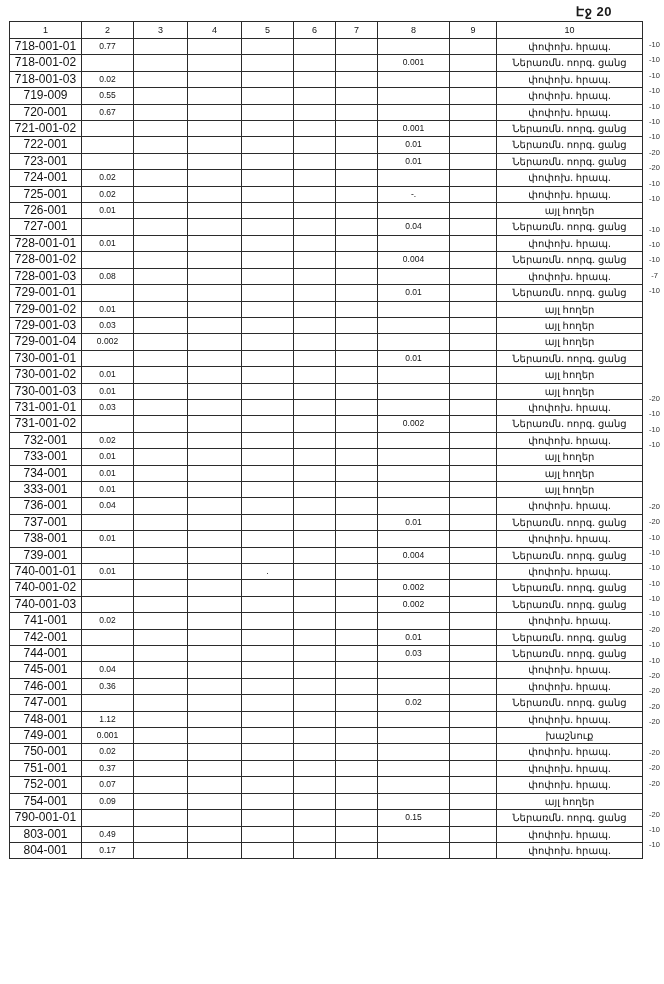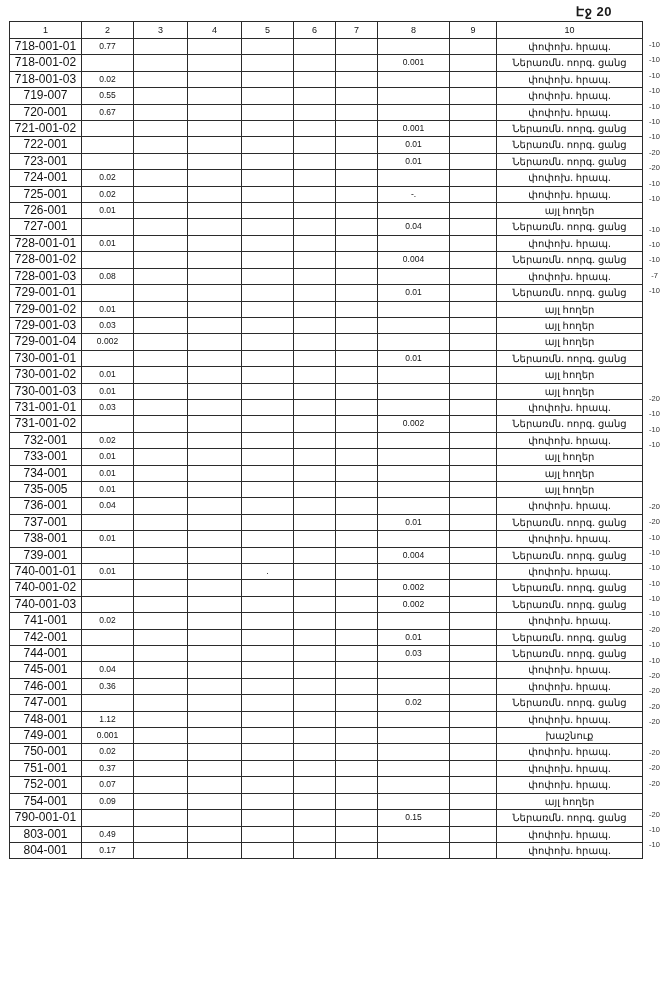--- a/index.html
+++ b/index.html
@@ -162,21 +162,21 @@
           <td class="num"></td>
           <td class="num"></td>
           <td class="num"></td>
           <td class="num"></td>
           <td class="num"></td>
           <td class="num"></td>
           <td class="num"></td>
           <td class="desc">փոփոխ. հրապ.</td>
         </tr>
         <tr>
-          <td class="code">719-007</td>
+          <td class="code">719-009</td>
           <td class="num">0.55</td>
           <td class="num"></td>
           <td class="num"></td>
           <td class="num"></td>
           <td class="num"></td>
           <td class="num"></td>
           <td class="num"></td>
           <td class="num"></td>
           <td class="desc">փոփոխ. հրապ.</td>
         </tr>
@@ -450,21 +450,21 @@
           <td class="num"></td>
           <td class="num"></td>
           <td class="num"></td>
           <td class="num"></td>
           <td class="num"></td>
           <td class="num"></td>
           <td class="num"></td>
           <td class="desc">այլ հողեր</td>
         </tr>
         <tr>
-          <td class="code">735-005</td>
+          <td class="code">333-001</td>
           <td class="num">0.01</td>
           <td class="num"></td>
           <td class="num"></td>
           <td class="num"></td>
           <td class="num"></td>
           <td class="num"></td>
           <td class="num"></td>
           <td class="num"></td>
           <td class="desc">այլ հողեր</td>
         </tr>

